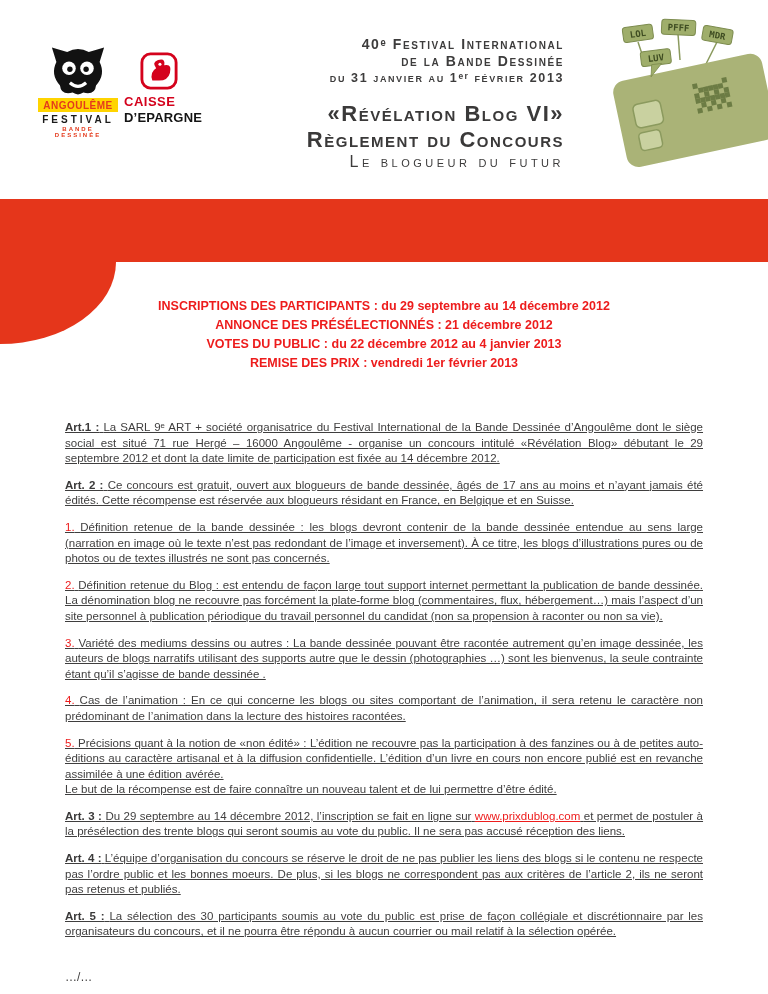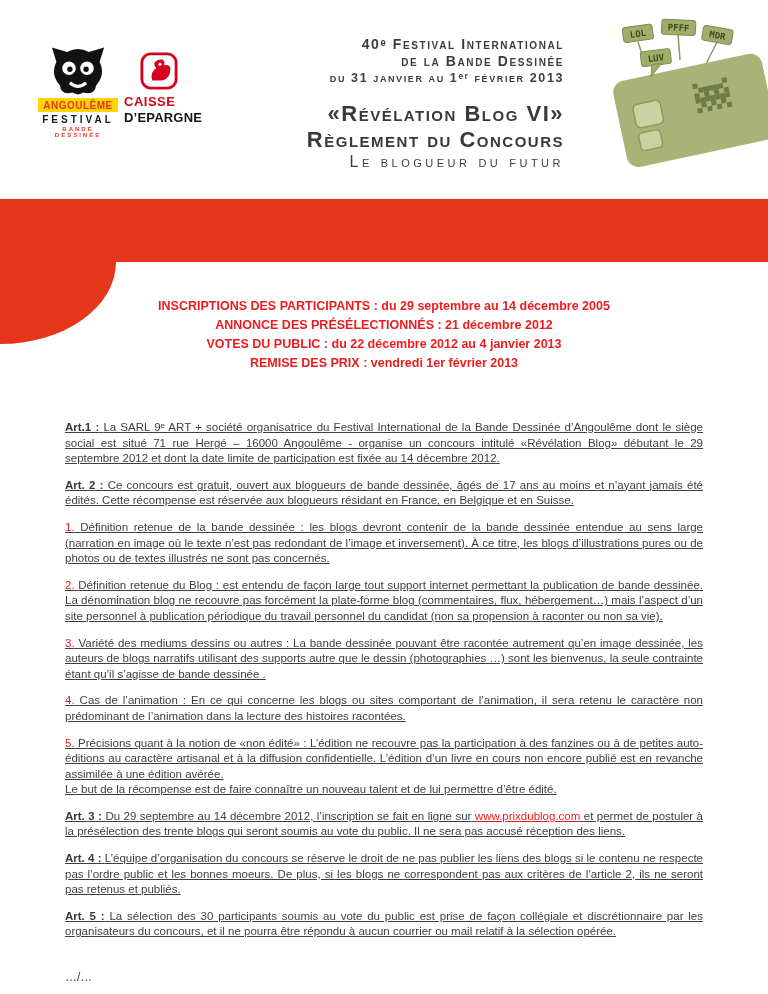--- a/index.html
+++ b/index.html
@@ -161,21 +161,21 @@
           <text x="15" y="11">LUV</text>
         </g>
       </g>
     </svg>
   </div>
 
   <div class="band"></div>
   <div class="swoosh"></div>
 
   <div class="schedule">
-    <div class="line">INSCRIPTIONS DES PARTICIPANTS : du 29 septembre au 14 décembre 2005</div>
+    <div class="line">INSCRIPTIONS DES PARTICIPANTS : du 29 septembre au 14 décembre 2012</div>
     <div class="line">ANNONCE DES PRÉSÉLECTIONNÉS : 21 décembre 2012</div>
     <div class="line">VOTES DU PUBLIC : du 22 décembre 2012 au 4 janvier 2013</div>
     <div class="line">REMISE DES PRIX : vendredi 1er février 2013</div>
   </div>
 
   <div class="content">
 
     <div class="para">
       <span class="lead-bold">Art.1 :</span>
       <span>La SARL 9ᵉ ART + société organisatrice du Festival International de la Bande Dessinée d’Angoulême dont le siège social est situé 71 rue Hergé – 16000 Angoulême - organise un concours intitulé «Révélation Blog» débutant le 29 septembre 2012 et dont la date limite de participation est fixée au 14 décembre 2012.</span>

